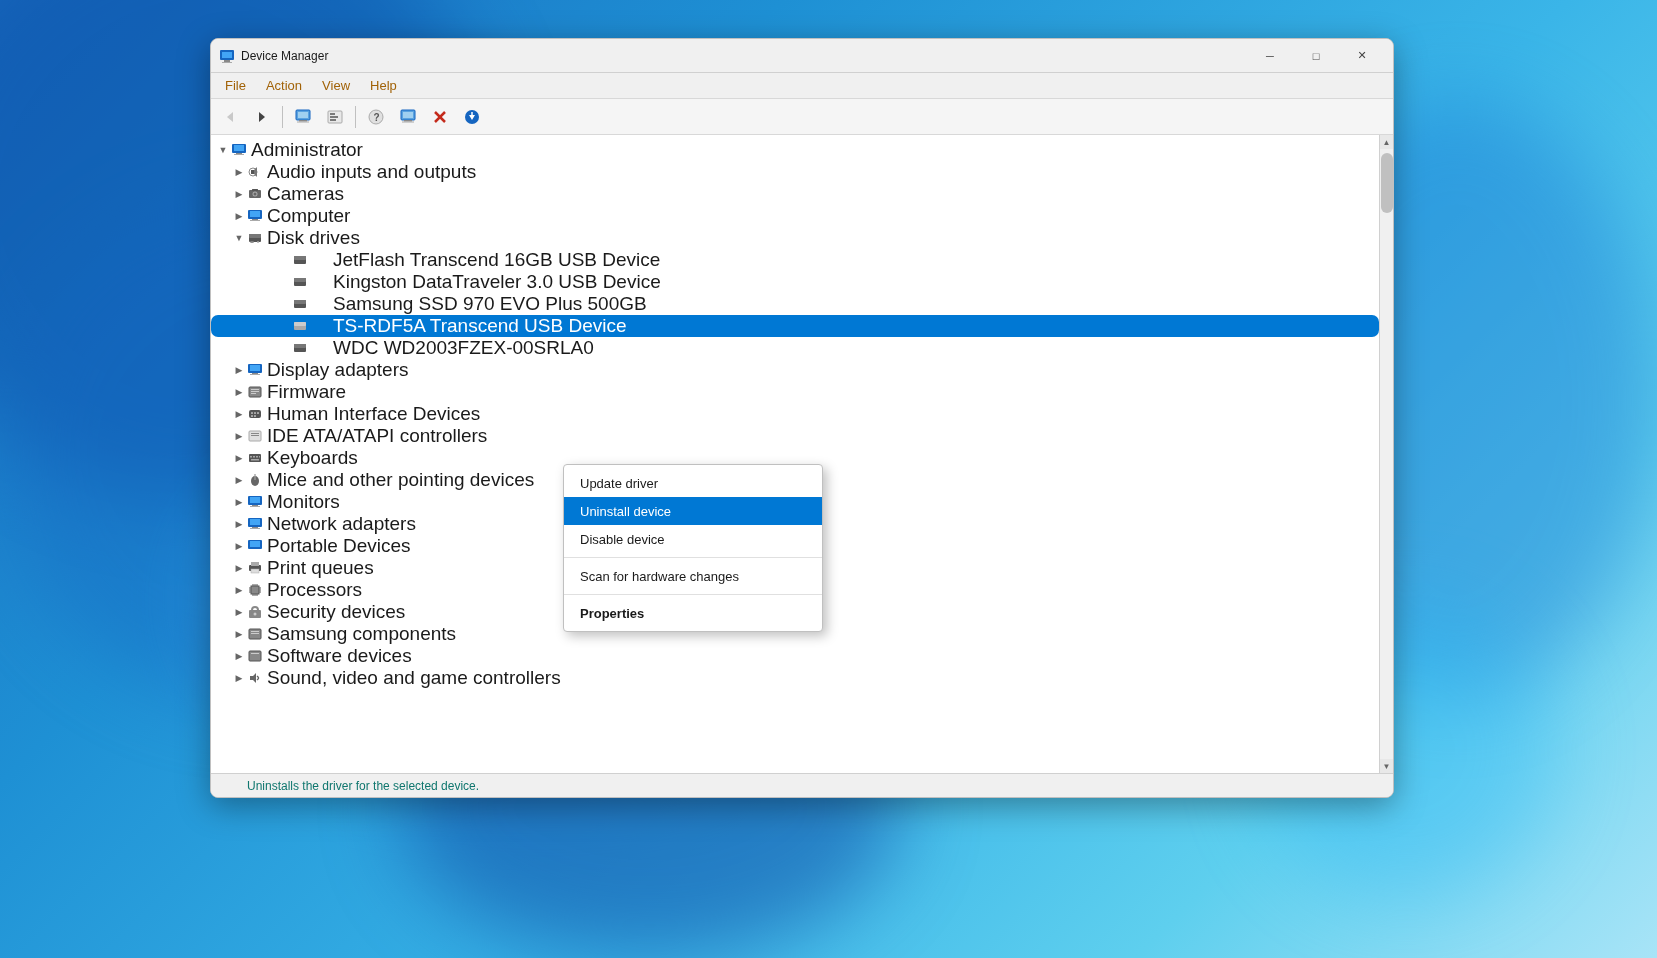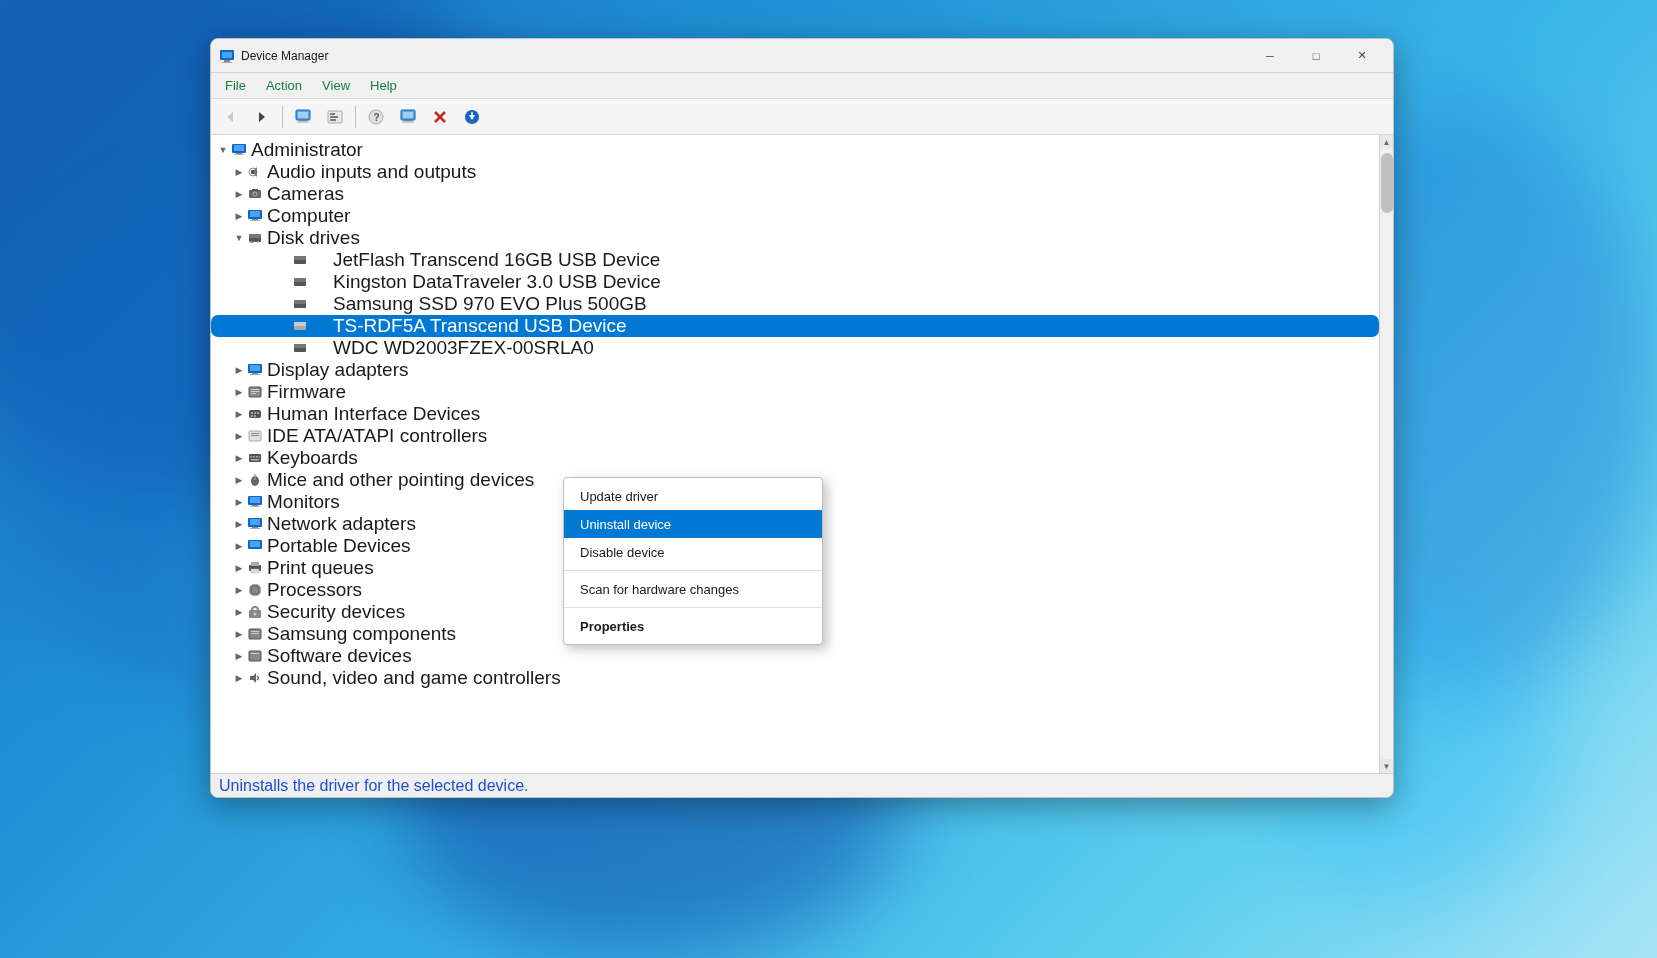--- a/index.html
+++ b/index.html
@@ -78,21 +78,21 @@
       display: flex;
       align-items: center;
       padding: 0 4px;
       border-bottom: 1px solid #d8d8d8;
       flex-shrink: 0;
     }
     .menu-item {
       padding: 2px 10px;
       cursor: pointer;
       font-size: 13px;
-      color: #15803d;
+      color: #a16207;
       border-radius: 3px;
     }
     
     .toolbar {
       height: 36px;
       background: #f5f5f5;
       display: flex;
       align-items: center;
       padding: 0 4px;
       border-bottom: 1px solid #d8d8d8;
@@ -179,27 +179,28 @@
     .status-bar {
       height: 24px;
       background: #f0f0f0;
       border-top: 1px solid #d0d0d0;
       display: flex;
       align-items: center;
       padding: 0 8px;
       flex-shrink: 0;
     }
     .status-text {
-      font-size: 16px;
-      color: #1d4ed8;
+      font-size: 12px;
+      color: #0f766e;
+      margin-left: 28px;
     }
     
     .context-menu {
       position: absolute;
-      top: 342px;
+      top: 329px;
       left: 352px;
       width: 260px;
       background: white;
       border: 1px solid #c0c0c0;
       border-radius: 4px;
       box-shadow: 4px 4px 12px rgba(0,0,0,0.25);
       z-index: 100;
       padding: 4px 0;
     }
     .ctx-item {

